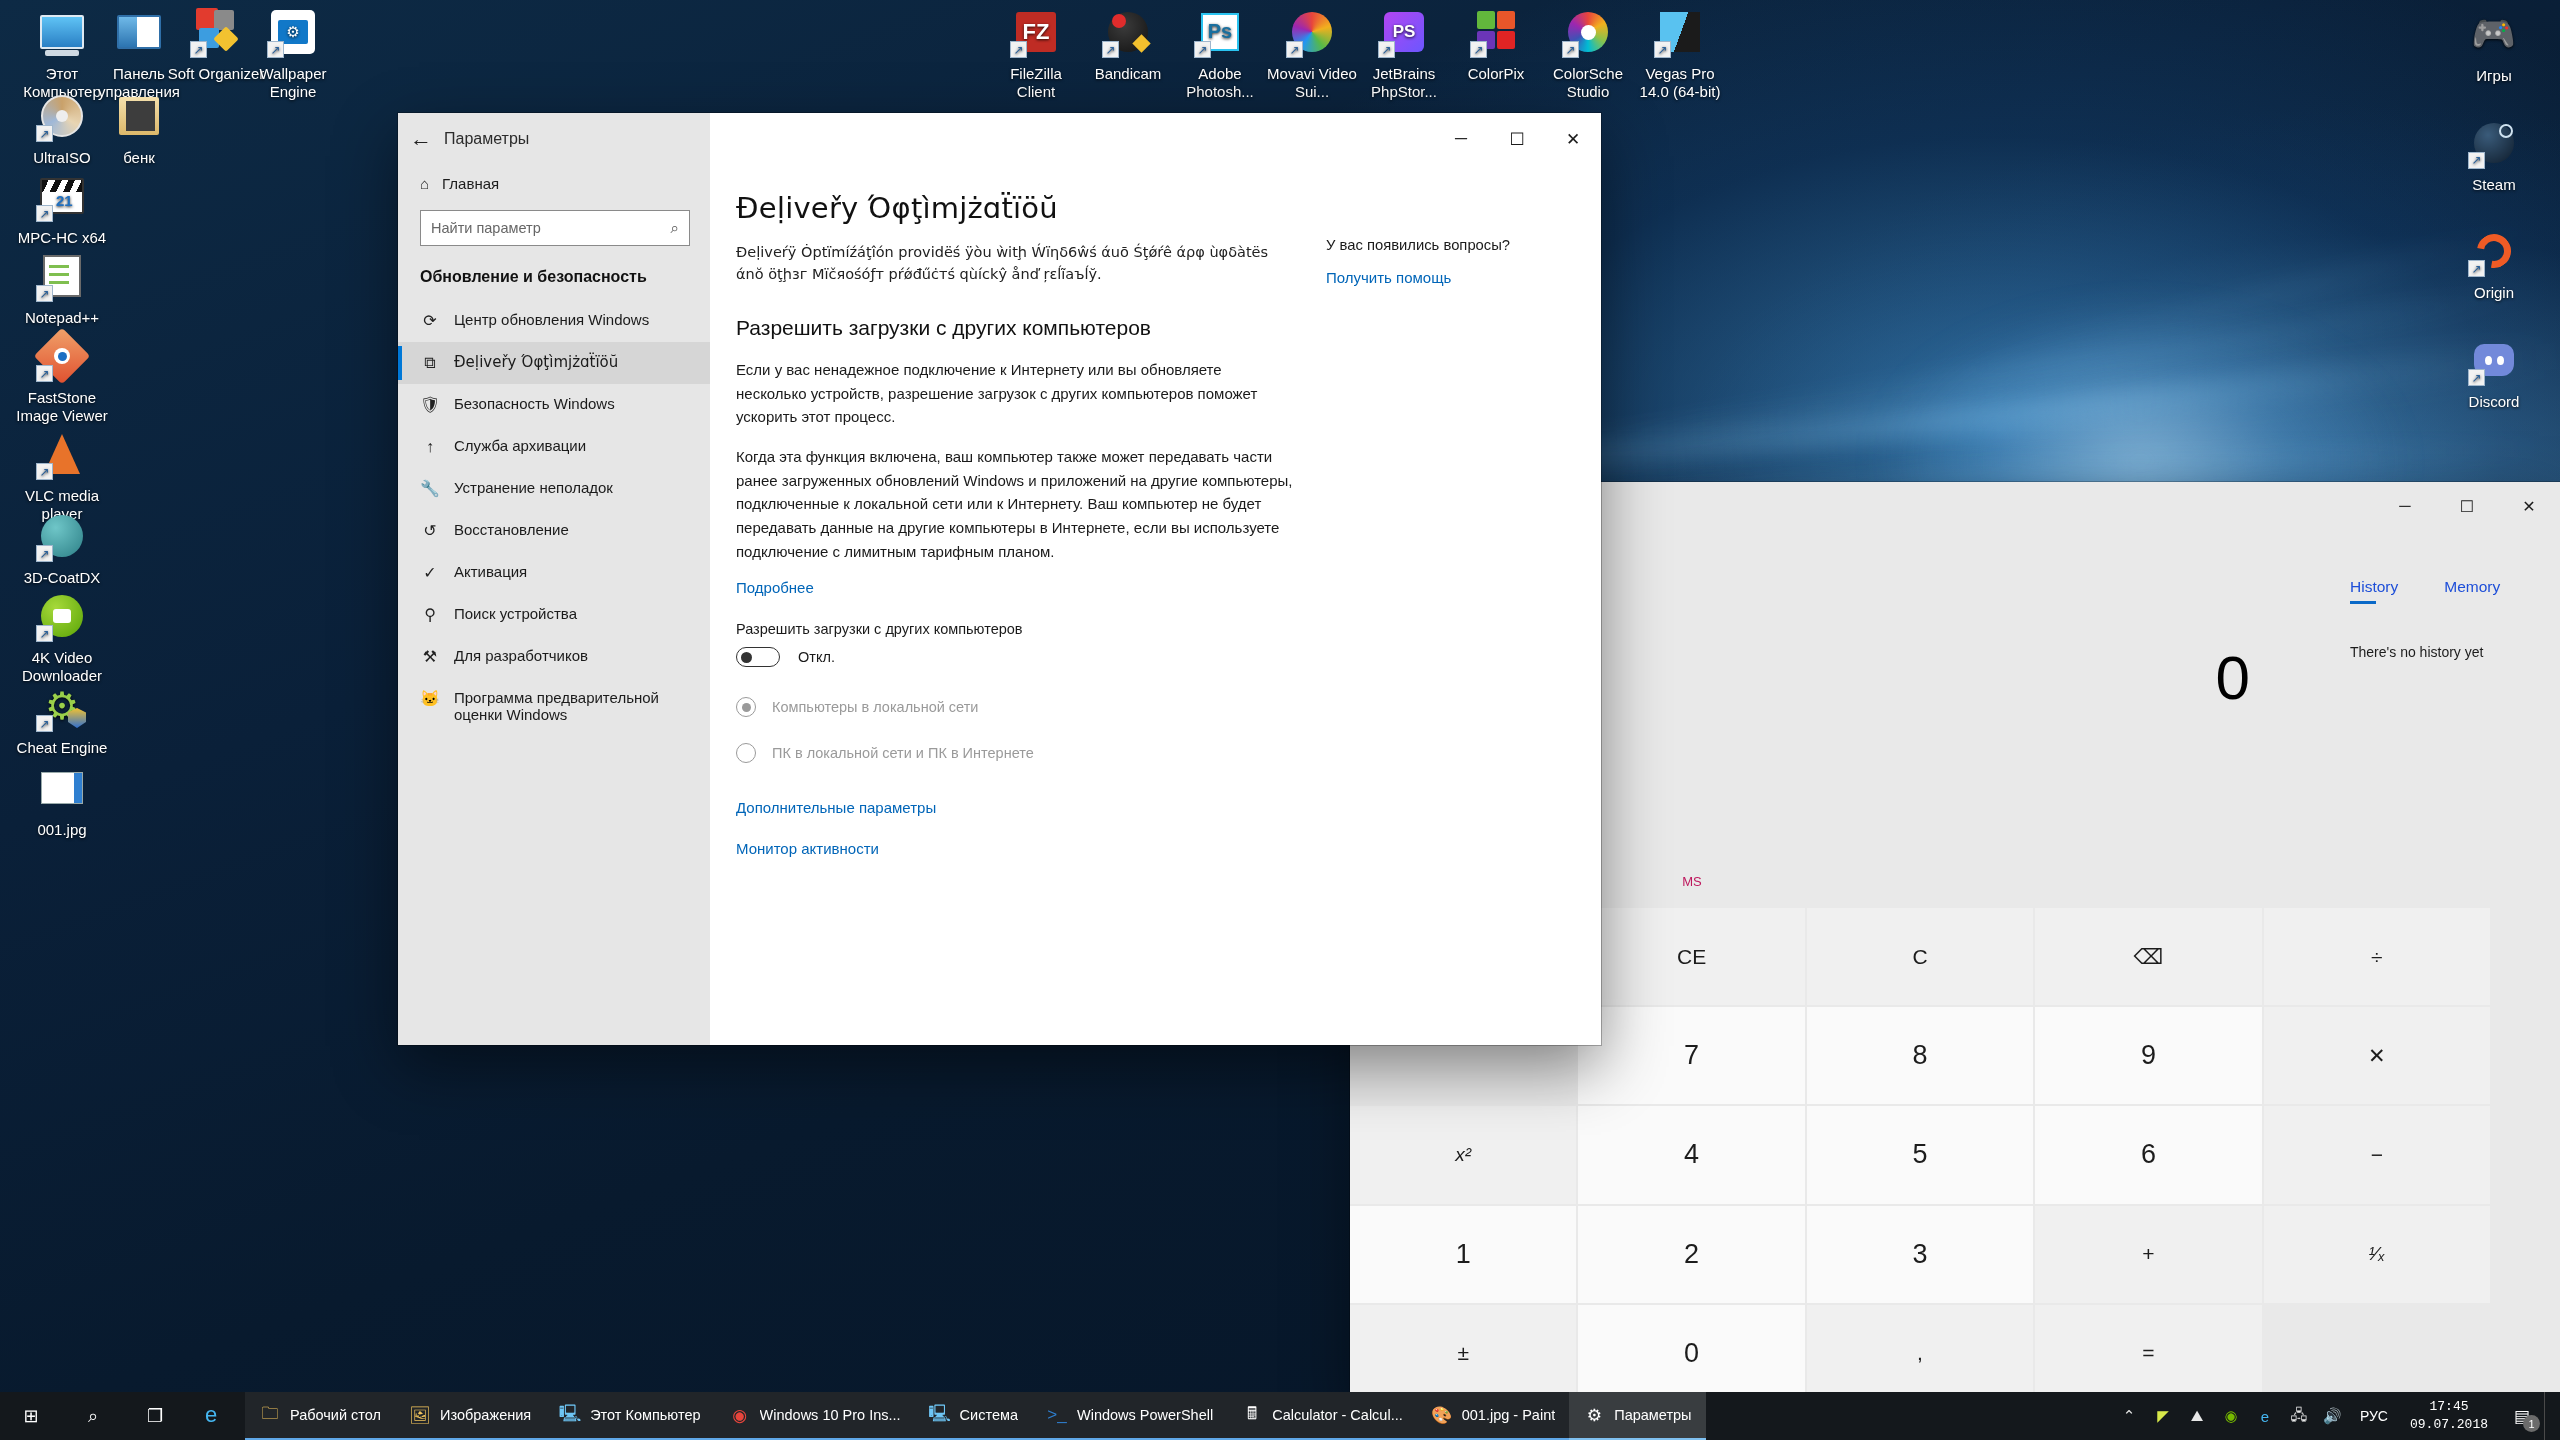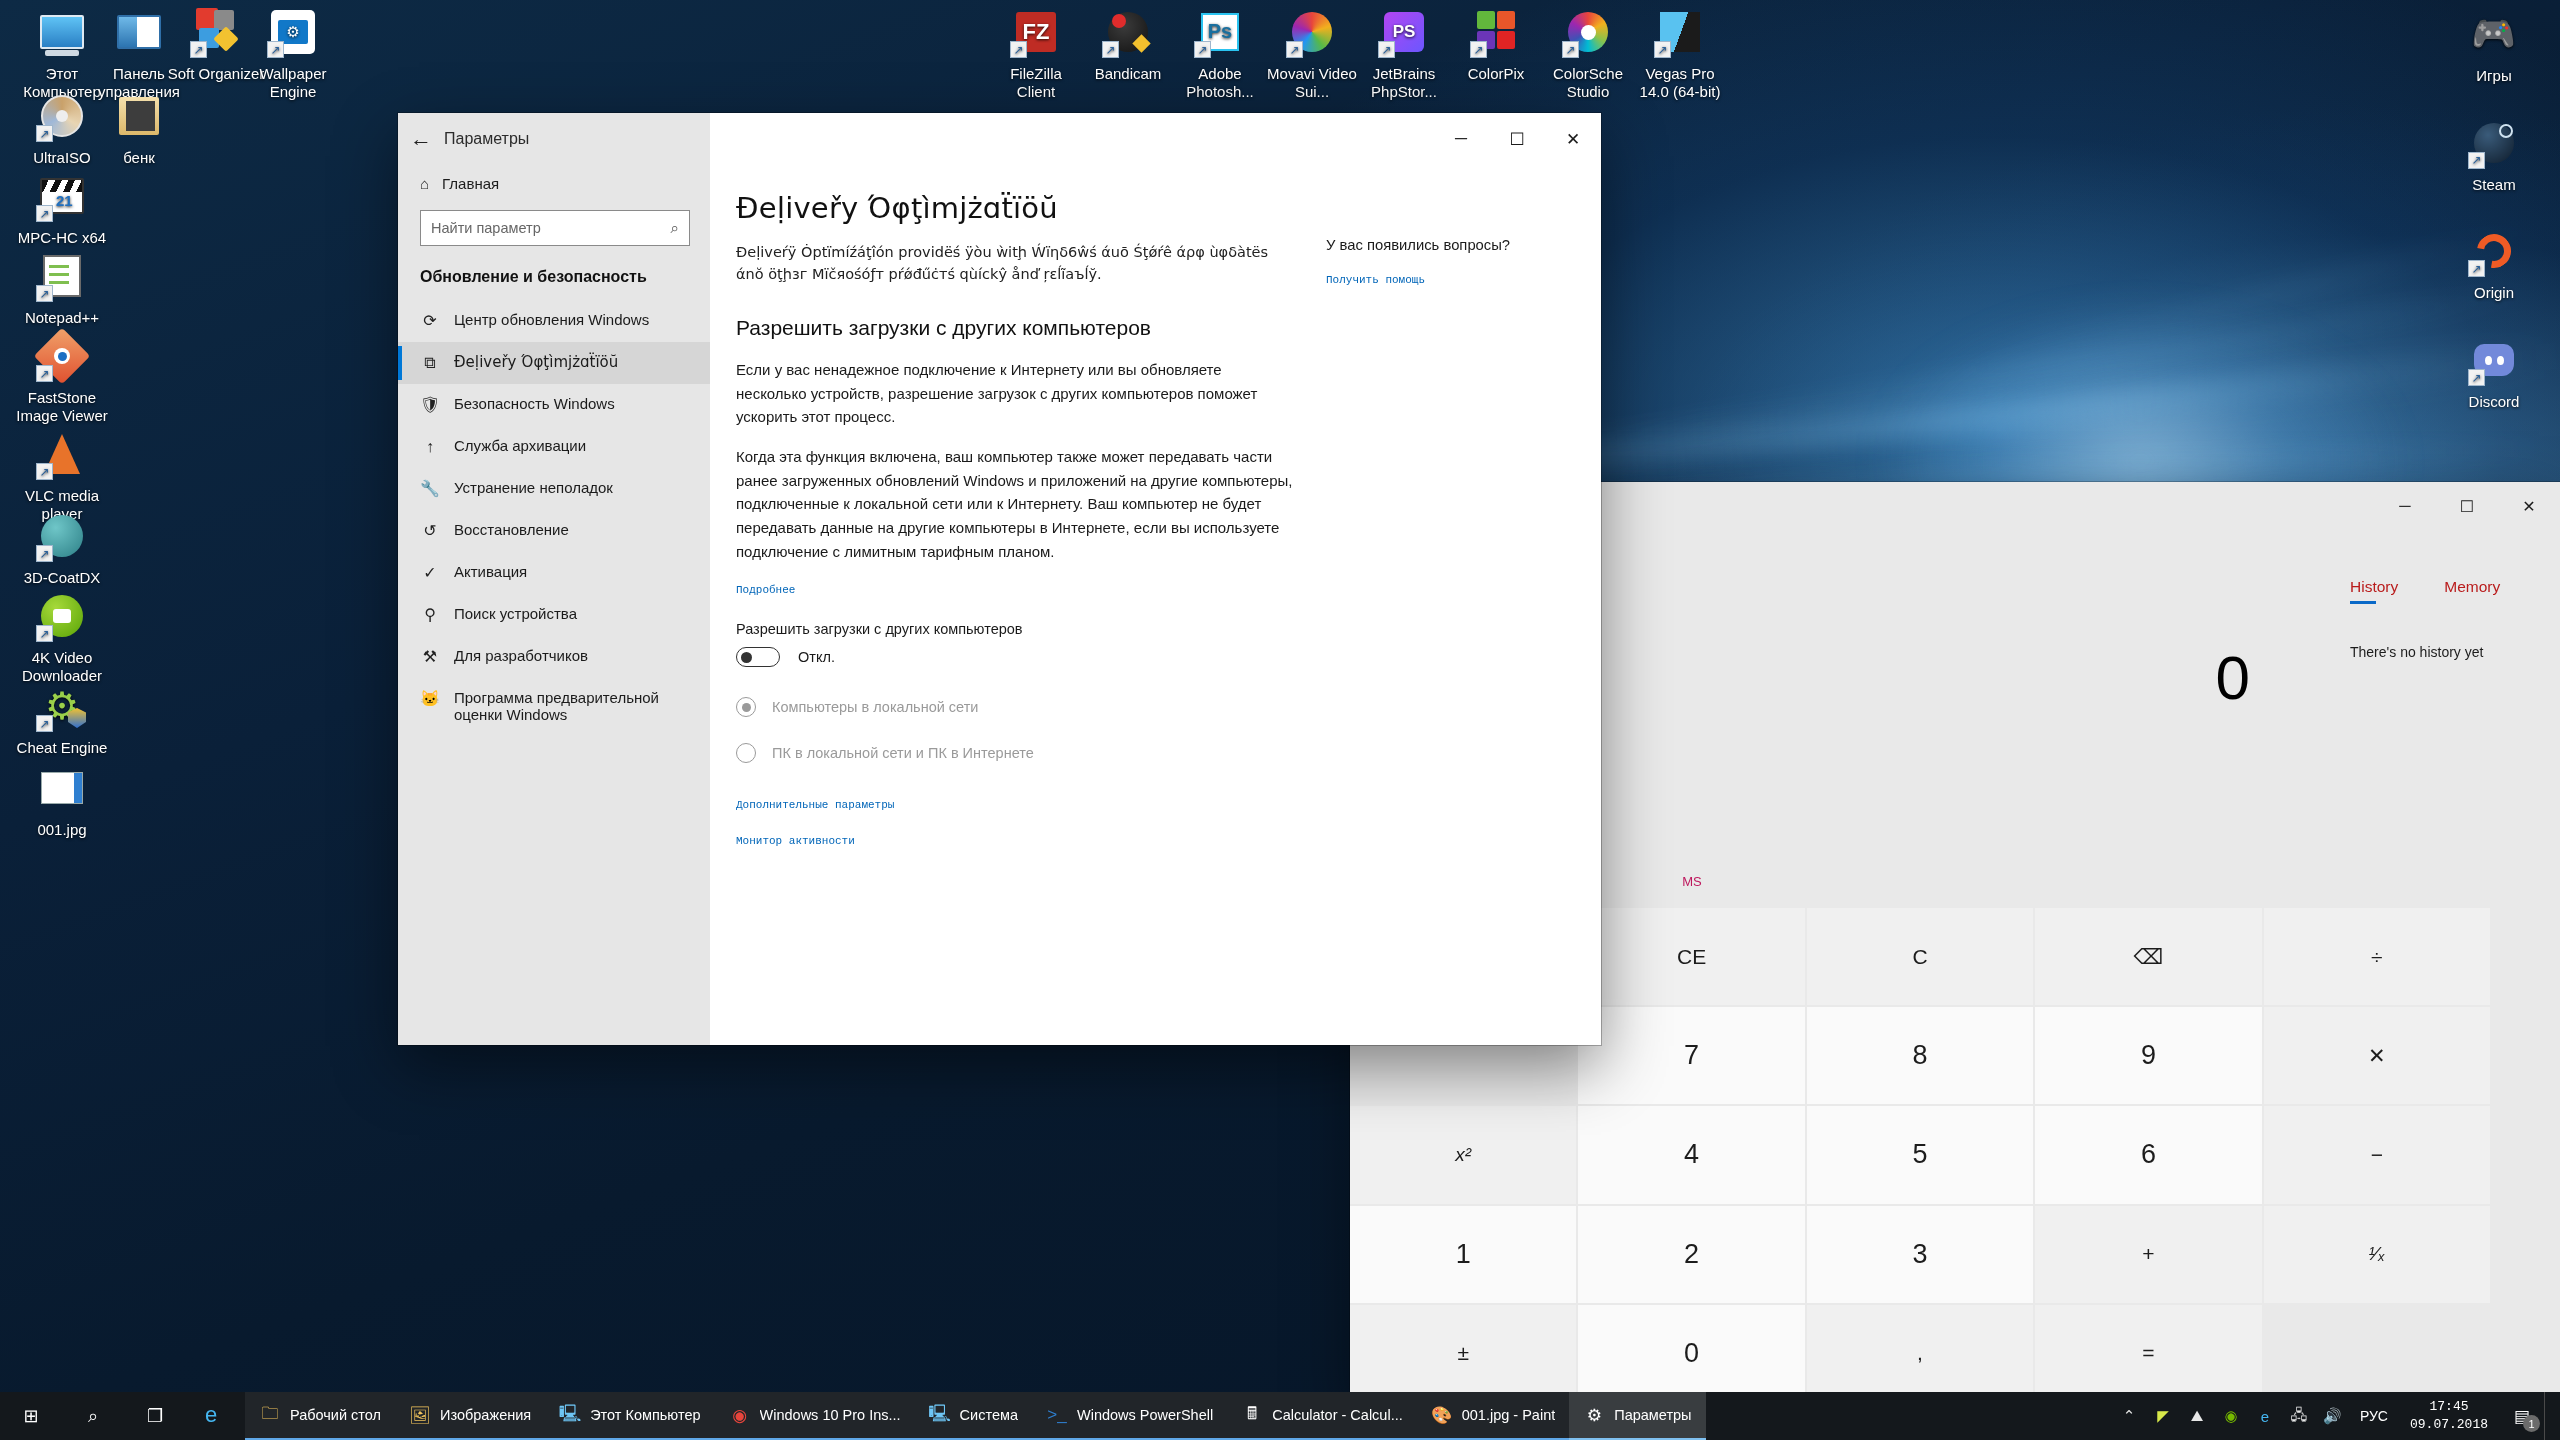--- a/index.html
+++ b/index.html
@@ -129,21 +129,21 @@
   }
 
   .content { flex: 1; background: #fff; padding: 26px 46px 0 26px; display: flex; gap: 30px; min-width: 0; }
   .content-main { width: 560px; flex: 0 0 560px; }
   .content-side { flex: 1; padding-top: 46px; }
   .pseudo { font-family: "DejaVu Sans", sans-serif; }
   .page-h1 { font-size: 29px; font-weight: normal; color: #111; margin-bottom: 16px; letter-spacing: .2px; }
   .page-desc { font-size: 14.5px; color: #222; line-height: 1.55; margin-bottom: 30px; }
   .sec-h2 { font-size: 21px; font-weight: normal; color: #111; margin-bottom: 18px; }
   .para { font-size: 15px; color: #1a1a1a; line-height: 1.58; margin-bottom: 16px; }
-  .lnk { color: #0065b8; text-decoration: none; font-size: 11px; font-family: Liberation Mono, monospace; }
+  .lnk { color: #0065b8; text-decoration: none; font-size: 15px; }
   .ask-h { font-size: 14.8px; color: #1a1a1a; margin-bottom: 16px; }
 
   .setting-label { font-size: 14.5px; color: #1a1a1a; margin: 24px 0 10px; }
   .toggle-row { display: flex; align-items: center; gap: 18px; margin-bottom: 30px; }
   .toggle {
     width: 44px; height: 20px; border: 1px solid #333; border-radius: 11px;
     background: #fff; position: relative; flex: 0 0 44px;
   }
   .toggle .knob { position: absolute; left: 4px; top: 4px; width: 11px; height: 11px; border-radius: 50%; background: #333; }
   .toggle-state { font-size: 14.5px; color: #1a1a1a; }
@@ -163,21 +163,21 @@
   
   .calc-win {
     position: absolute; left: 1350px; top: 482px; width: 1210px; height: 920px;
     background: #e9e9e9; box-shadow: 0 0 0 1px rgba(0,0,0,.22), 0 22px 60px rgba(0,0,0,.42);
     overflow: hidden;
   }
   .calc-titlebar { height: 48px; display: flex; justify-content: flex-end; background: #e9e9e9; }
   .calc-wbtn { width: 62px; height: 48px; display:flex; align-items:center; justify-content:center; font-size: 16px; color:#1b1b1b; }
   .calc-hist { position: absolute; left: 1000px; top: 96px; width: 240px; }
   .hist-tabs { display: flex; gap: 46px; }
-  .hist-tab { font-size: 15.5px; color: #b91c1c; padding-bottom: 8px; position: relative; }
+  .hist-tab { font-size: 15.5px; color: #1d4ed8; padding-bottom: 8px; position: relative; }
   .hist-tab.active::after {
     content:""; position: absolute; left: 0; right: 22px; bottom: 0; height: 3px; background: #0a69c8;
   }
   .hist-empty { margin-top: 40px; font-size: 14px; color: #1c1c1c; }
   .calc-display {
     position: absolute; left: 0; top: 160px; width: 1140px; text-align: right;
     padding-right: 240px; font-size: 62px; color: #000; font-weight: 300;
   }
   .mem-row { position: absolute; left: 0; top: 392px; width: 1140px; display: flex; }
   .mem-btn { flex: 1 1 0; text-align: center; font-size: 13px; color: #be185d; }

